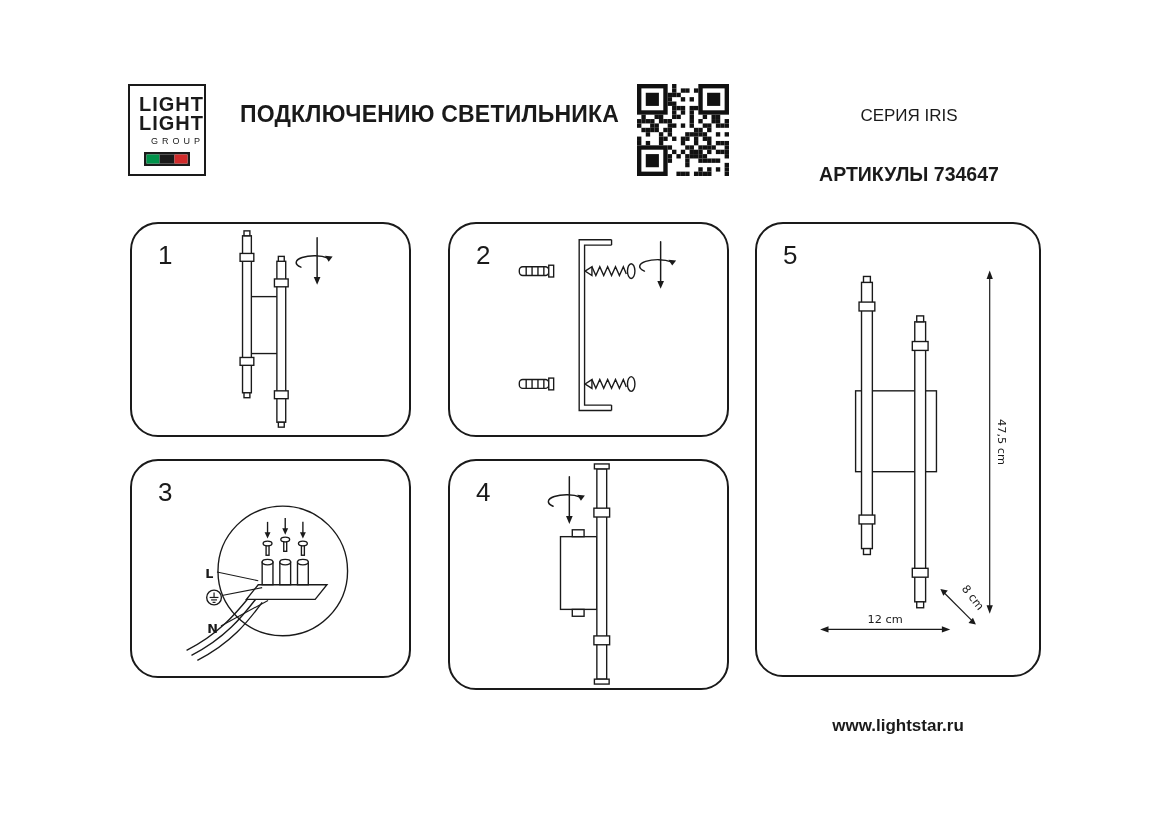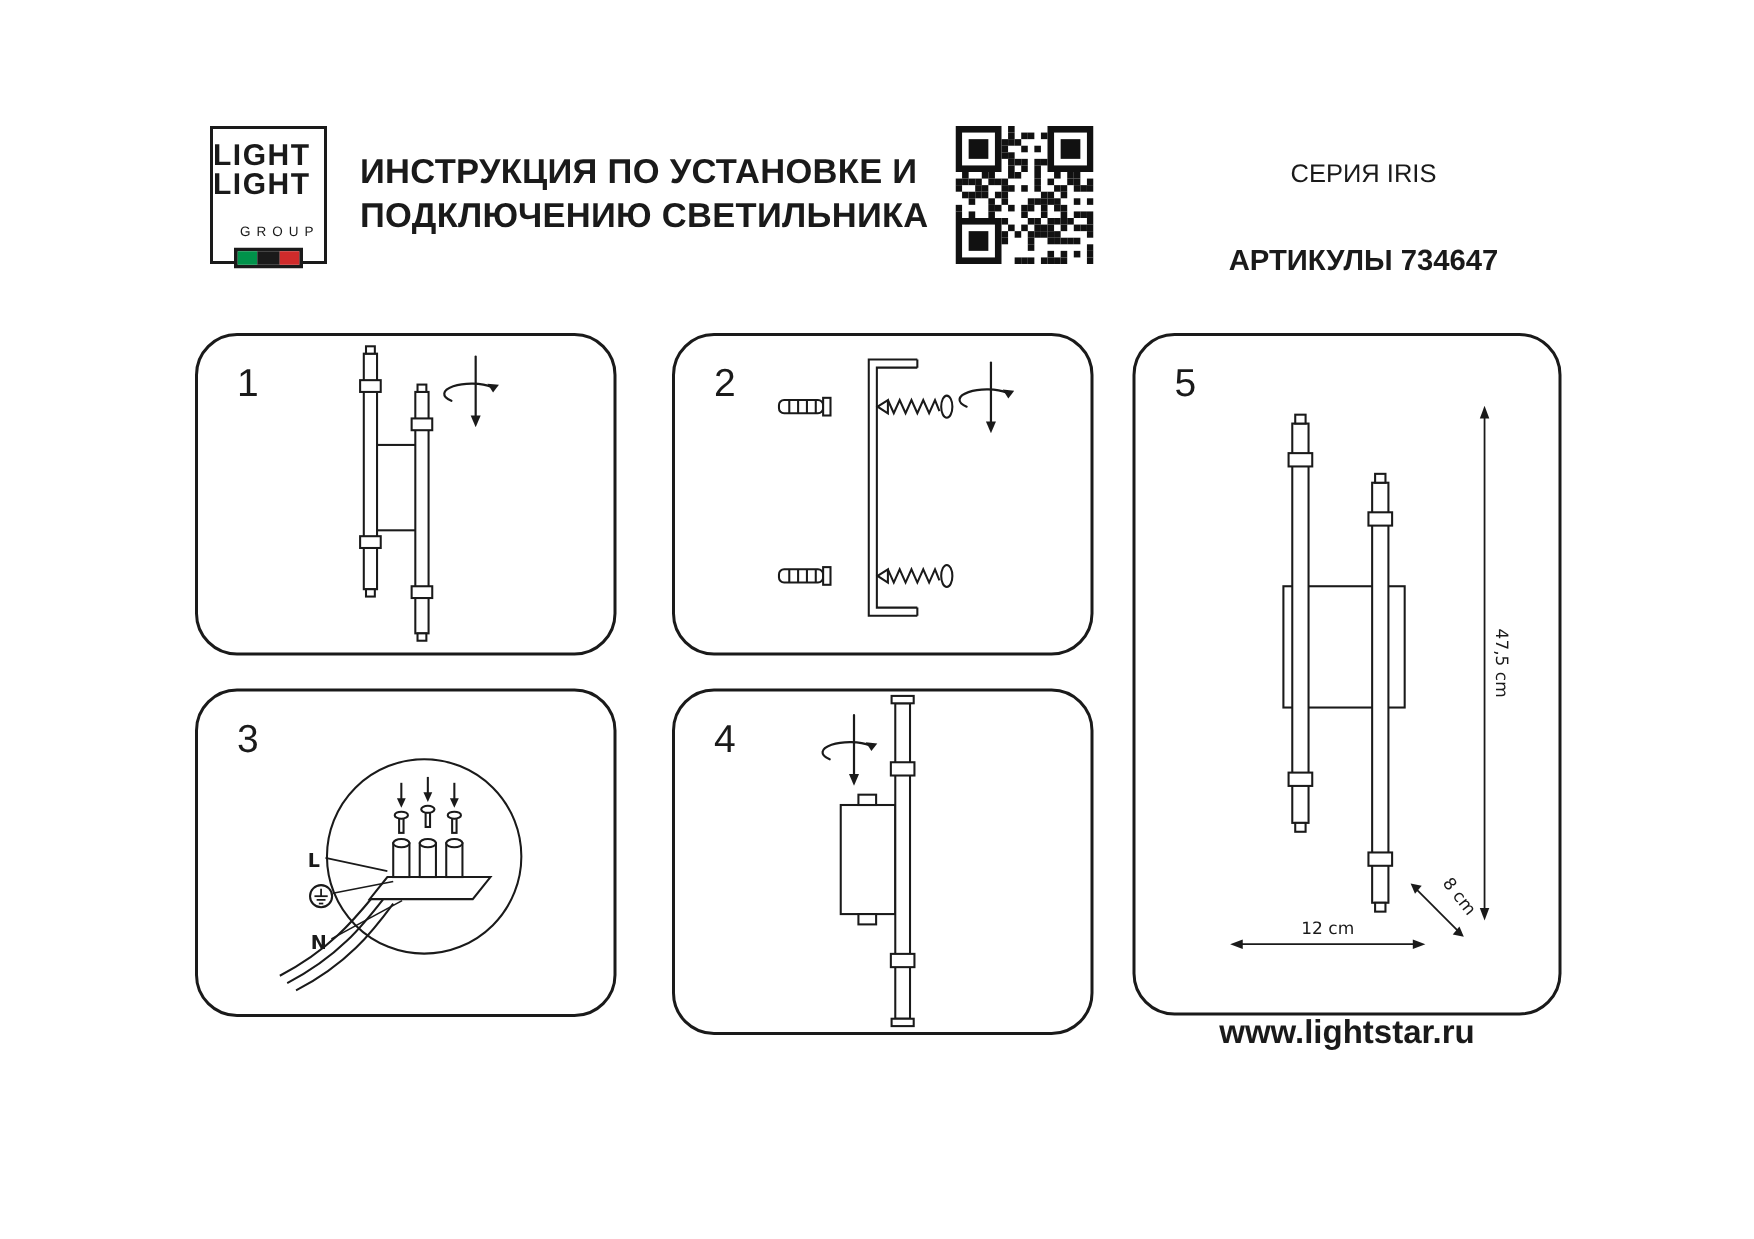--- a/index.html
+++ b/index.html
@@ -2,36 +2,36 @@
 <html><head>
 <meta charset="utf-8">
 <style>
   * { margin:0; padding:0; box-sizing:border-box; }
   html,body { background:#ffffff; }
   body { font-family:"Liberation Sans", sans-serif; color:#1a1a1a; }
   .sheet { position:relative; width:1169px; height:826px; background:#fff; overflow:hidden; }
   .abs { position:absolute; }
 
   
-  .logo-box { left:140px; top:84px; width:78px; height:92px; border:2px solid #1a1a1a; text-align:left; padding-top:9px; }
+  .logo-box { left:128px; top:84px; width:78px; height:92px; border:2px solid #1a1a1a; text-align:right; padding-top:9px; }
   .logo-word { font-weight:bold; font-size:20px; line-height:19px; letter-spacing:1px; }
-  .logo-group { font-size:9px; letter-spacing:4px; padding-left:18px; margin-top:16px; }
+  .logo-group { font-size:9px; letter-spacing:4px; padding-left:18px; margin-top:3px; }
   .logo-flag { display:block; width:46px; height:14px; margin:6px auto 0; }
   .title { left:240px; top:100px; font-size:23px; font-weight:bold; line-height:29px; letter-spacing:0.2px; }
   .qr { left:637px; top:84px; width:92px; height:92px; display:block; }
   .right-head { left:778px; top:106px; width:262px; text-align:center; }
   .series { font-size:17px; font-weight:normal; }
   .articles { font-size:19.5px; font-weight:bold; margin-top:37px; }
 
   
   .panel { position:absolute; border:2px solid #1a1a1a; border-radius:28px; background:#fff; }
   .panel svg.draw { position:absolute; left:0; top:0; width:100%; height:100%; }
   .step-num { position:absolute; left:26px; top:16px; font-size:26px; font-weight:400; }
 
-  .footer { left:755px; top:675px; width:286px; text-align:center; font-size:22px; font-weight:bold; }
+  .footer { left:755px; top:716px; width:286px; text-align:center; font-size:17px; font-weight:bold; }
 
   svg text { font-family:"DejaVu Sans", sans-serif; }
 </style>
 </head>
 <body>
 
 <svg width="0" height="0" style="position:absolute" aria-hidden="true">
   <defs>
     <g id="rot-arrow" stroke="#1a1a1a" stroke-width="1.5" fill="none" stroke-linecap="round">
       <line x1="0" y1="-26" x2="0" y2="15"></line>
@@ -50,21 +50,20 @@
     <div class="logo-group">GROUP</div>
     <svg class="logo-flag" viewBox="0 0 46 14">
       <rect x="1.25" y="1.25" width="43.5" height="11.5" fill="#ffffff" stroke="#1a1a1a" stroke-width="2.5"></rect>
       <rect x="2.5" y="2.5" width="13" height="9" fill="#00924a"></rect>
       <rect x="15.5" y="2.5" width="15" height="9" fill="#1a1a1a"></rect>
       <rect x="30.5" y="2.5" width="13" height="9" fill="#d02b2b"></rect>
     </svg>
   </div>
 
   <div class="abs title">
-    <div>ИНСТРУКЦИЯ ПО УСТАНОВКЕ И</div>
     <div>ПОДКЛЮЧЕНИЮ СВЕТИЛЬНИКА</div>
   </div>
 
   <svg class="abs qr" id="qr-svg" viewBox="0 0 84 84">
       <g fill="#111111">
         <rect x="32" y="0" width="4" height="4"></rect>
         <rect x="32" y="4" width="4" height="4"></rect>
         <rect x="40" y="4" width="4" height="4"></rect>
         <rect x="44" y="4" width="4" height="4"></rect>
         <rect x="52" y="4" width="4" height="4"></rect>

